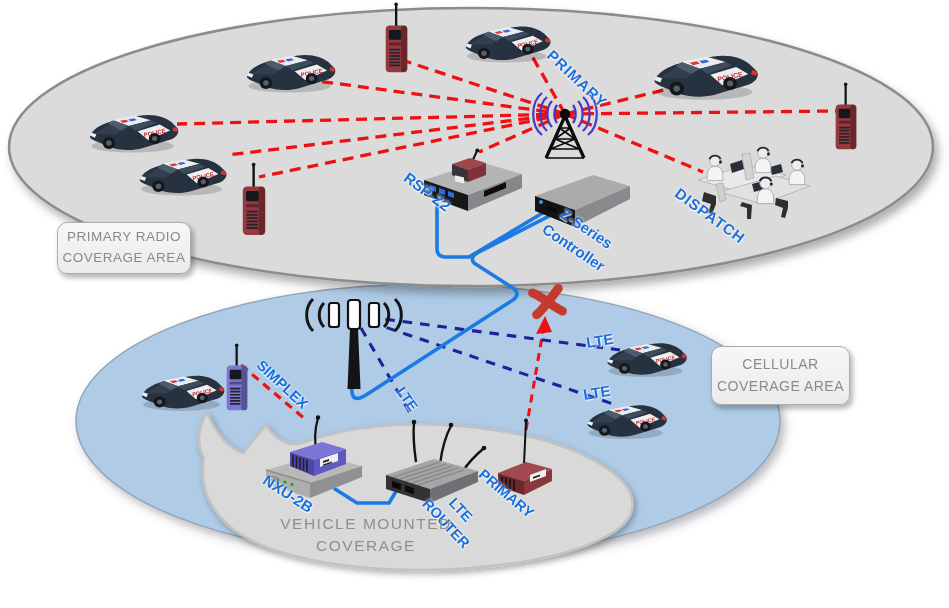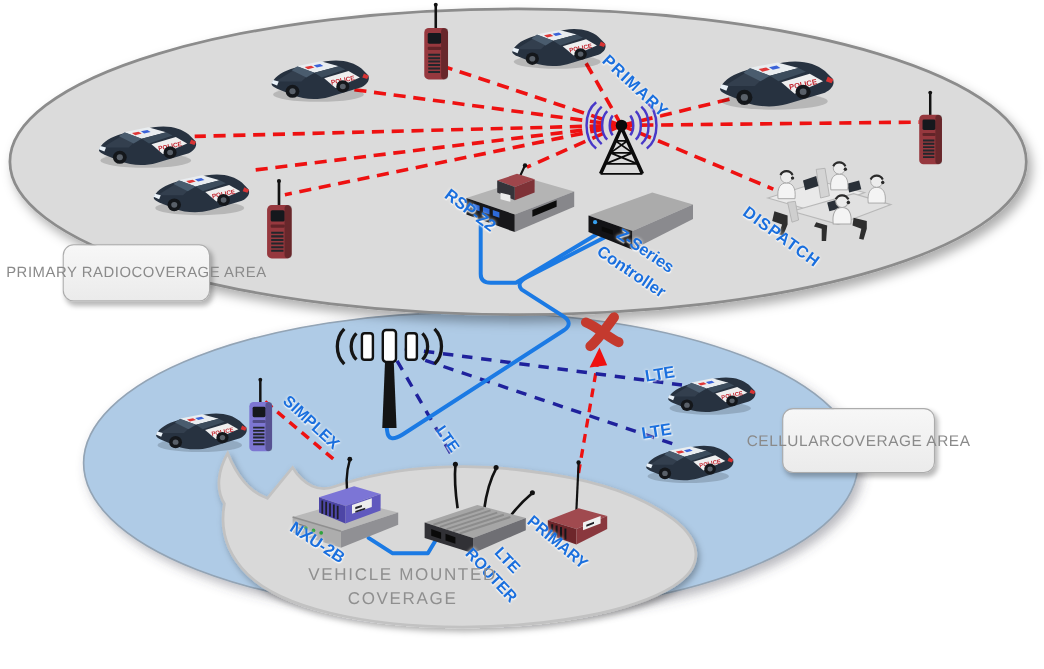--- a/index.html
+++ b/index.html
@@ -18,21 +18,21 @@
   .graylbl{
     position:absolute;color:#8F8F8F;font-weight:normal;text-align:center;
     letter-spacing:1.5px;line-height:1.45;white-space:nowrap;
     transform-origin:center center;
   }
   .areabox{
     position:absolute;background:linear-gradient(#F7F7F7,#EBEBEB);
     border:1.5px solid #ACACAC;border-radius:10px;
     box-shadow:2.5px 3.5px 5px rgba(0,0,0,0.28);
     color:#8A8A8A;font-size:13.5px;letter-spacing:0.5px;line-height:1.55;
-    display:flex;flex-direction:row;align-items:center;justify-content:center;
+    display:flex;flex-direction:column;align-items:center;justify-content:center;
     text-align:center;white-space:nowrap;
   }
 </style>
 </head>
 <body>
 
 <div id="stage">
 <svg id="layers" width="949" height="608" viewBox="0 0 949 608">
   <defs>
     <filter id="dsBig" x="-20%" y="-20%" width="140%" height="140%">
@@ -291,17 +291,17 @@
   <div class="graylbl" style="left:366px;top:535px;transform:translate(-50%,-50%);font-size:15.5px;">
     <span>VEHICLE MOUNTED</span><br>
     <span>COVERAGE</span>
   </div>
 
   <div class="areabox" style="left:57px;top:222px;width:132px;height:50px;">
     <span>PRIMARY RADIO</span>
     <span>COVERAGE AREA</span>
   </div>
 
-  <div class="areabox" style="left:711px;top:346px;width:137px;height:57px;font-size:14px;margin-top:25px;">
+  <div class="areabox" style="left:711px;top:346px;width:137px;height:57px;font-size:14px;">
     <span>CELLULAR</span>
     <span>COVERAGE AREA</span>
   </div>
 </div>
 
 </body></html>

